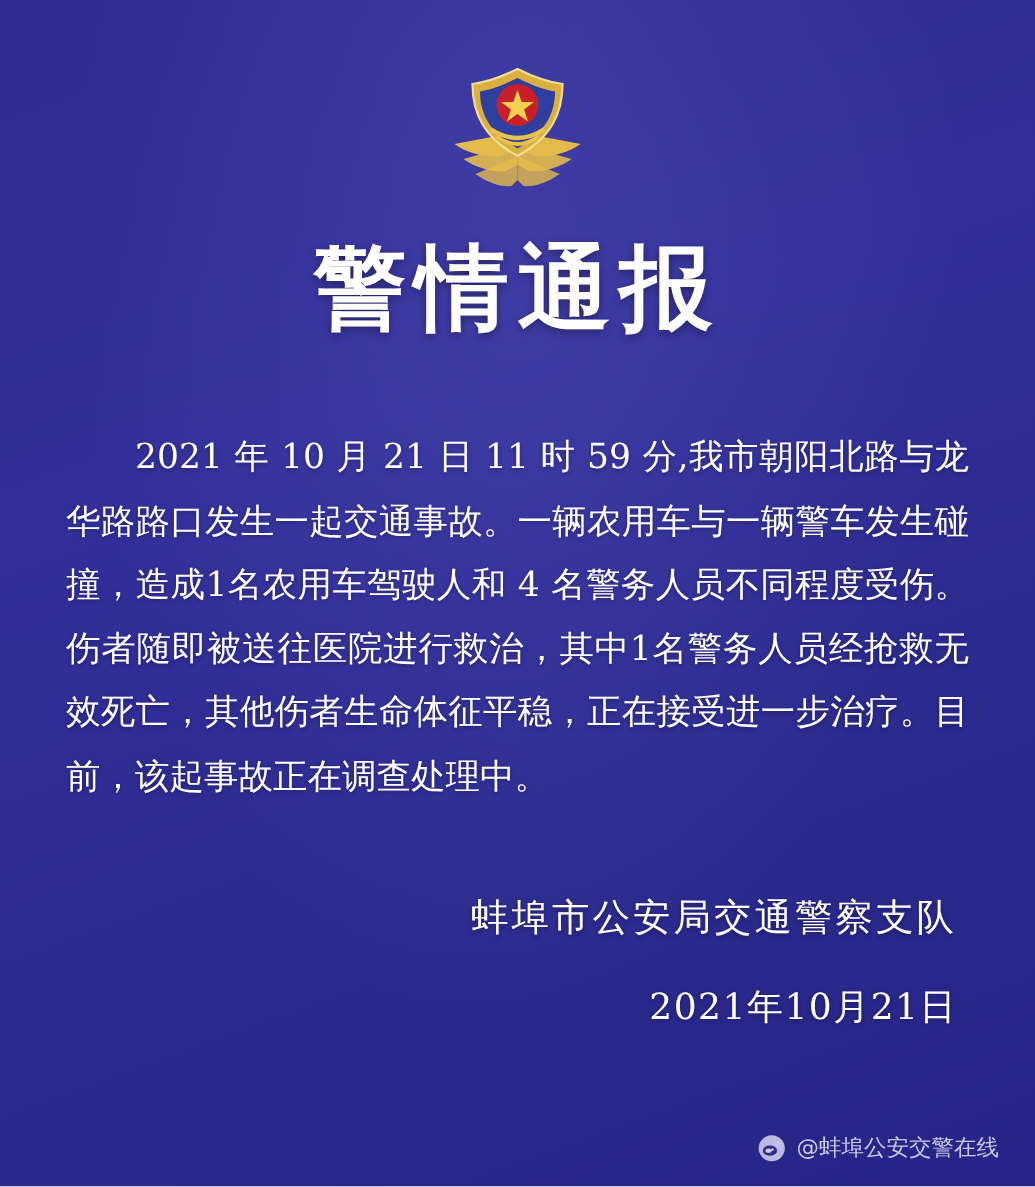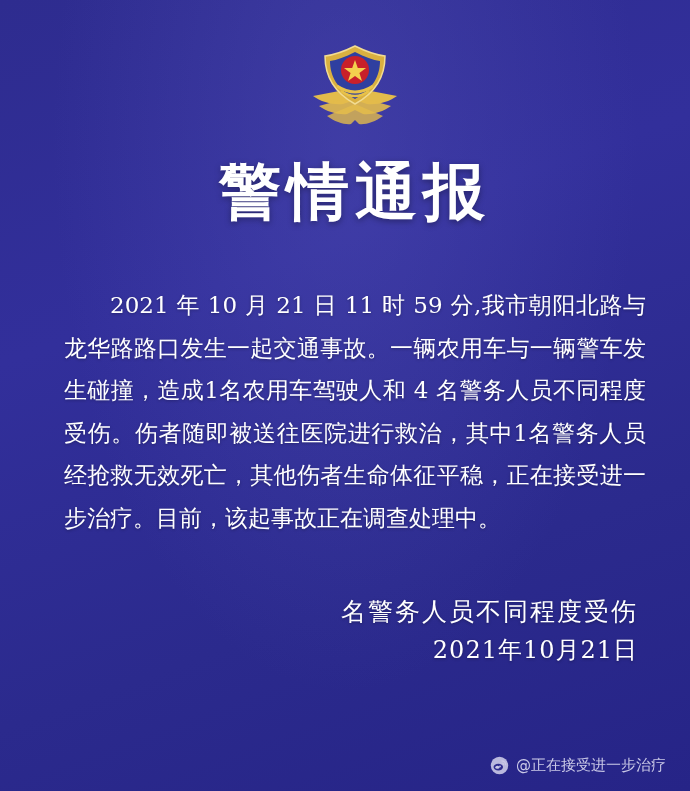--- a/index.html
+++ b/index.html
@@ -13,21 +13,20 @@
     font-family: "Liberation Sans", sans-serif;
     overflow: hidden;
   }
   .poster {
     position: relative;
     width: 690px;
     height: 791px;
     background: linear-gradient(160deg, #2e2c8f 0%, #322f9b 35%, #2b2a8d 70%, #262487 100%);
     box-sizing: border-box;
     overflow: hidden;
-    padding-left: 20px;
   }
   
   .poster::after {
     content: "";
     position: absolute;
     left: 0; top: 0; right: 0; bottom: 0;
     background: radial-gradient(ellipse at 50% 18%, rgba(90,88,190,0.35) 0%, rgba(40,38,135,0) 60%);
     pointer-events: none;
   }
   .emblem-wrap {
@@ -79,21 +78,21 @@
     color: #ffffff;
     font-family: "DejaVu Serif", serif;
     text-shadow: 0 1px 3px rgba(0,0,0,0.3);
   }
   .sig-org {
     font-size: 25px;
     letter-spacing: 2px;
   }
   .sig-date {
     font-size: 24px;
-    margin-top: 6px;
+    margin-top: 27px;
     letter-spacing: 1px;
   }
   .watermark {
     position: absolute;
     right: 24px;
     bottom: 16px;
     z-index: 3;
     display: flex;
     align-items: center;
     gap: 7px;
@@ -137,31 +136,31 @@
         <path d="M34 49 Q48 59 62 49" stroke="#e8c24a" stroke-width="2.5" fill="none"></path>
       </svg>
     </div>
   </div>
 
   <div class="title">警情通报</div>
 
   <div class="body-text"><span class="indent"></span><span>2021 年 10 月 21 日 11 时 59 分,我市朝阳北路与龙华路路口发生一起交通事故。一辆农用车与一辆警车发生碰撞，造成1名农用车驾驶人和 4 名警务人员不同程度受伤。伤者随即被送往医院进行救治，其中1名警务人员经抢救无效死亡，其他伤者生命体征平稳，正在接受进一步治疗。目前，该起事故正在调查处理中。</span></div>
 
   <div class="signature">
-    <div class="sig-org">名警务人员不同程度受伤</div>
+    <div class="sig-org">蚌埠市公安局交通警察支队</div>
     <div class="sig-date">2021年10月21日</div>
   </div>
 
   <div class="watermark">
     <span class="weibo-icon">
       <svg viewBox="0 0 24 24" width="19" height="19" aria-hidden="true">
         <circle cx="12" cy="12" r="11" fill="#d8d7ef" opacity="0.9"></circle>
         <ellipse cx="10.5" cy="14" rx="6" ry="4.3" fill="#2e2c8f"></ellipse>
         <ellipse cx="9.3" cy="14.2" rx="2.6" ry="1.9" fill="#d8d7ef"></ellipse>
         <circle cx="12.6" cy="13.2" r="1.1" fill="#d8d7ef"></circle>
         <path d="M15 6.2c2.6 0 4.7 2.1 4.7 4.7" stroke="#d8d7ef" stroke-width="1.5" fill="none" stroke-linecap="round"></path>
         <path d="M15.2 8.9c1.1 0 2 .9 2 2" stroke="#d8d7ef" stroke-width="1.4" fill="none" stroke-linecap="round"></path>
       </svg>
     </span>
-    <span>@正在接受进一步治疗</span>
+    <span>@蚌埠公安交警在线</span>
   </div>
 
 </div>
 
 </body></html>

